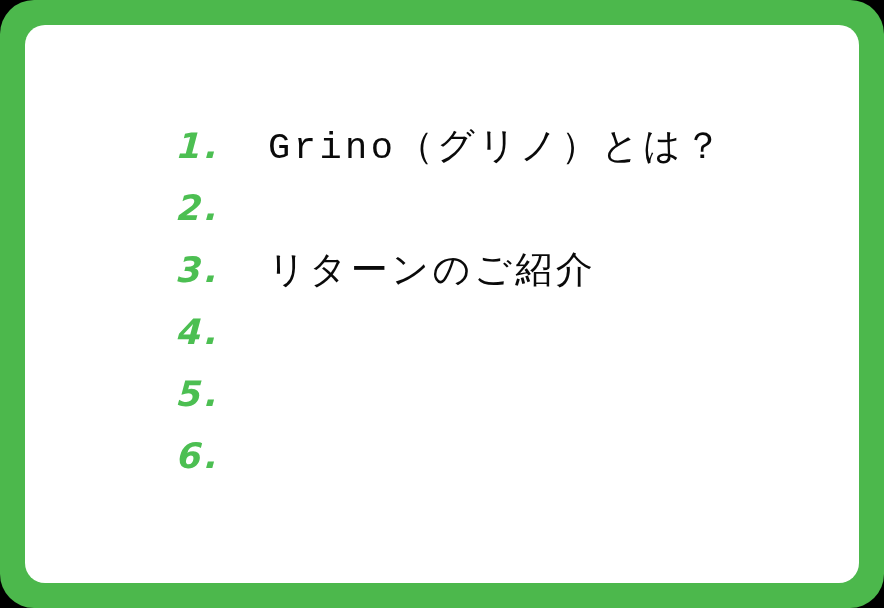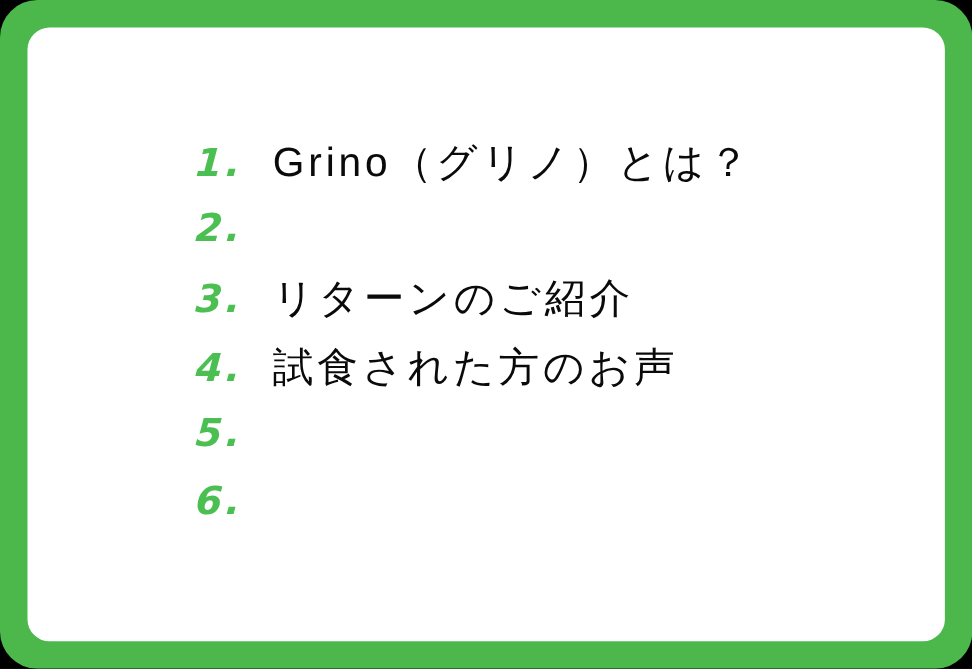--- a/index.html
+++ b/index.html
@@ -58,25 +58,26 @@
     font-style: italic;
     font-weight: 700;
     letter-spacing: 3px;
     line-height: 1;
     transform: skewX(-4deg);
   }
 
   .toc-text {
     flex: 0 1 auto;
     color: #0A0A0A;
-    font-family: Liberation Sans, sans-serif;
+    font-family: Liberation Mono, monospace;
     font-size: 37px;
     font-weight: 400;
     letter-spacing: 3.5px;
     line-height: 1;
+    margin-left: 20px;
   }
 </style>
 </head>
 <body>
 
 <div class="frame">
   <div class="panel">
 
     <ol class="toc-list">
 
@@ -89,21 +90,20 @@
         <span class="toc-number">2.</span>
       </li>
 
       <li class="toc-item">
         <span class="toc-number">3.</span>
         <span class="toc-text">リターンのご紹介</span>
       </li>
 
       <li class="toc-item">
         <span class="toc-number">4.</span>
-        <span class="toc-text">試食された方のお声</span>
       </li>
 
       <li class="toc-item">
         <span class="toc-number">5.</span>
       </li>
 
       <li class="toc-item">
         <span class="toc-number">6.</span>
       </li>
 

